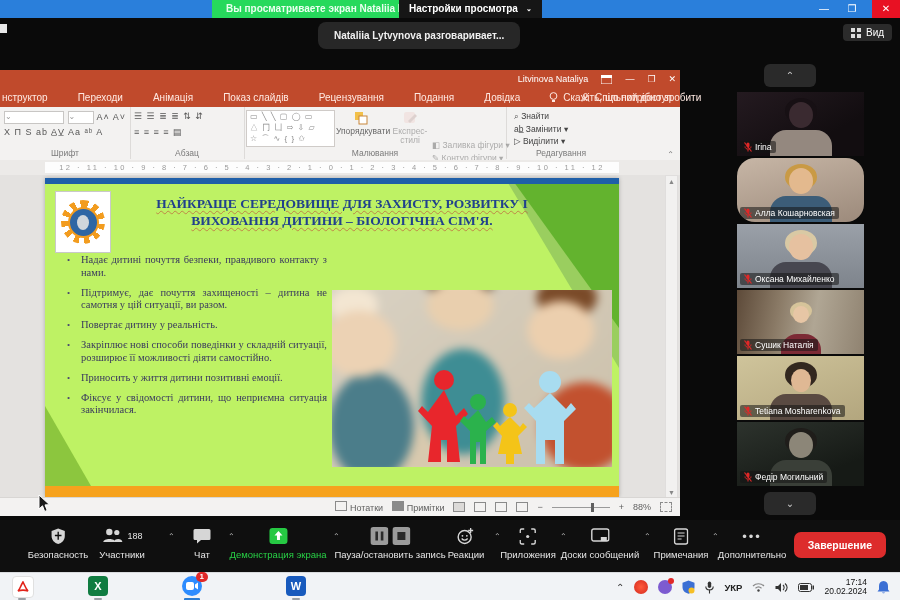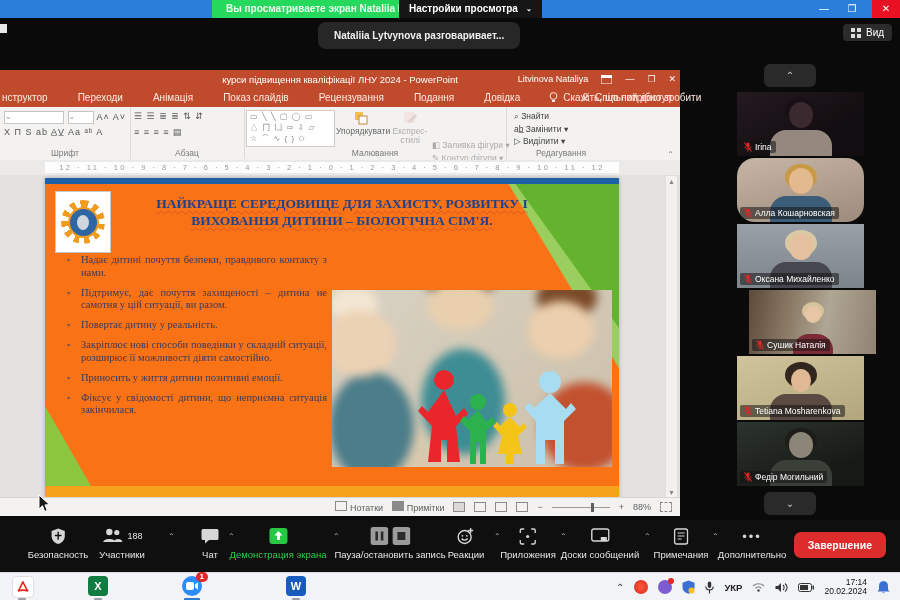--- a/index.html
+++ b/index.html
@@ -48,21 +48,21 @@
   .ribline{font-size:8.5px;color:#666;white-space:nowrap;line-height:12.5px;}
   .ruler{left:0;top:90px;width:680px;height:15px;background:#eceae8;}
   .ruler-in{position:absolute;left:45px;width:574px;top:2px;height:11px;background:#fdfdfd;
     color:#9a9a9a;font-size:7.5px;text-align:center;letter-spacing:2.5px;line-height:11px;overflow:hidden;
     white-space:nowrap;}
   .canvas{left:0;top:105px;width:680px;height:322px;background:#e4e2e0;overflow:hidden;}
   .vscroll{position:absolute;right:2px;top:0;width:11px;height:322px;background:#f2f1f0;border:1px solid #e0dedd;}
   .vscroll .arr{position:absolute;left:0;right:0;text-align:center;font-size:7px;color:#888;}
 
   
-  .slide{position:absolute;left:45px;top:3px;width:574px;height:319px;background:#f97316;
+  .slide{position:absolute;left:45px;top:3px;width:574px;height:319px;background:#bef264;
     box-shadow:0 0 4px rgba(0,0,0,.25);overflow:hidden;}
   .slide-topbar{position:absolute;left:0;top:0;width:574px;height:6px;background:#1f5fa8;}
   .green-tr-b{position:absolute;right:0;top:0;width:150px;height:190px;background:#9ace5f;
     clip-path:polygon(100% 0,100% 100%,24% 0);}
   .green-tr-a{position:absolute;right:0;top:0;width:120px;height:150px;background:#63b32e;
     clip-path:polygon(100% 0,100% 100%,10% 0);}
   .green-bl{position:absolute;left:0;bottom:11px;width:46px;height:80px;background:#8cc63e;
     clip-path:polygon(0 0,0 100%,100% 100%);}
   .orange-strip{position:absolute;left:0;bottom:0;width:574px;height:11px;background:#f6a21d;}
   .logo{position:absolute;left:10px;top:13px;width:54px;height:60px;background:#fff;
@@ -171,21 +171,20 @@
       <rect x="6" y="0" width="4" height="4" fill="#ddd"></rect>
       <rect x="0" y="6" width="4" height="4" fill="#ddd"></rect>
       <rect x="6" y="6" width="4" height="4" fill="#ddd"></rect>
     </svg>
   <span>Вид</span>
 </div>
 
 <div class="abs ppt">
 
   <div class="abs ppt-titlebar">
-    <span class="ppt-title">курси підвищення кваліфікації ЛНУ 2024  -  PowerPoint</span>
     <span class="ppt-tb-right">
       <span>Litvinova Nataliya</span>
       <svg width="11" height="9" viewBox="0 0 11 9">
           <rect x="0" y="0" width="11" height="9" fill="none" stroke="#fff" stroke-width="1"></rect>
           <rect x="0" y="0" width="11" height="3" fill="#fff"></rect>
         </svg>
       <span>—</span>
       <span>❐</span>
       <span>✕</span>
     </span>
@@ -382,21 +381,21 @@
     <div class="torso"></div>
   <div class="namebar">
       <svg width="8" height="10" viewBox="0 0 8 10">
         <rect x="2.5" y="0.5" width="3" height="5" rx="1.5" fill="#e02828"></rect>
         <path d="M1 4.5 C1 8 7 8 7 4.5 M4 7.5 V9.5" stroke="#e02828" fill="none"></path>
         <line x1="0.5" y1="0.5" x2="7.5" y2="9.5" stroke="#e02828" stroke-width="1.2"></line>
       </svg>
       <span>Оксана Михайленко</span>
     </div>
 </div>
-<div class="abs tile t3" style="top:290px;margin-left:12px;">
+<div class="abs tile t3" style="top:290px;">
   <div class="hair"></div>
     <div class="face"></div>
     <div class="torso"></div>
   <div class="namebar">
       <svg width="8" height="10" viewBox="0 0 8 10">
         <rect x="2.5" y="0.5" width="3" height="5" rx="1.5" fill="#e02828"></rect>
         <path d="M1 4.5 C1 8 7 8 7 4.5 M4 7.5 V9.5" stroke="#e02828" fill="none"></path>
         <line x1="0.5" y1="0.5" x2="7.5" y2="9.5" stroke="#e02828" stroke-width="1.2"></line>
       </svg>
       <span>Сушик Наталія</span>
@@ -447,21 +446,21 @@
           <circle cx="8" cy="4" r="3.2" fill="#d6d6d6"></circle>
           <path d="M2 14c0-4 12-4 12 0z" fill="#d6d6d6"></path>
           <circle cx="15.5" cy="4.5" r="2.6" fill="#d6d6d6"></circle>
           <path d="M13 13.5c.5-3.4 8-3.2 8 .5h-8z" fill="#d6d6d6"></path>
         </svg>
         <span style="font-size:9px;color:#e6e6e6;">188</span>
       </span>
     <span>Участники</span>
   </div>
   <span class="mt-chev" style="left:168px;">⌃</span>
-  <div class="mt-item" style="left:210px;">
+  <div class="mt-item" style="left:202px;">
     <span class="mt-ico">
         <svg width="18" height="16" viewBox="0 0 18 16">
           <path d="M2 1h14a1.5 1.5 0 0 1 1.5 1.5v8A1.5 1.5 0 0 1 16 12H8l-4 3.5V12H2A1.5 1.5 0 0 1 .5 10.5v-8A1.5 1.5 0 0 1 2 1z" fill="#d6d6d6"></path>
         </svg>
       </span>
     <span>Чат</span>
   </div>
   <span class="mt-chev" style="left:228px;">⌃</span>
   <div class="mt-item" style="left:278px;">
     <span class="mt-ico">

